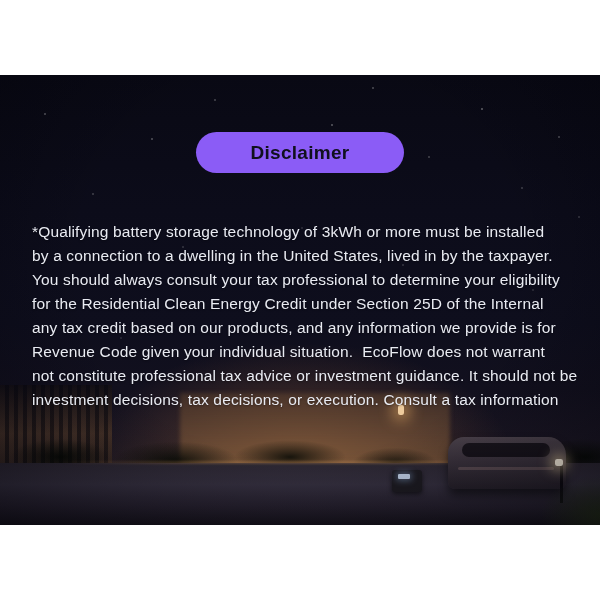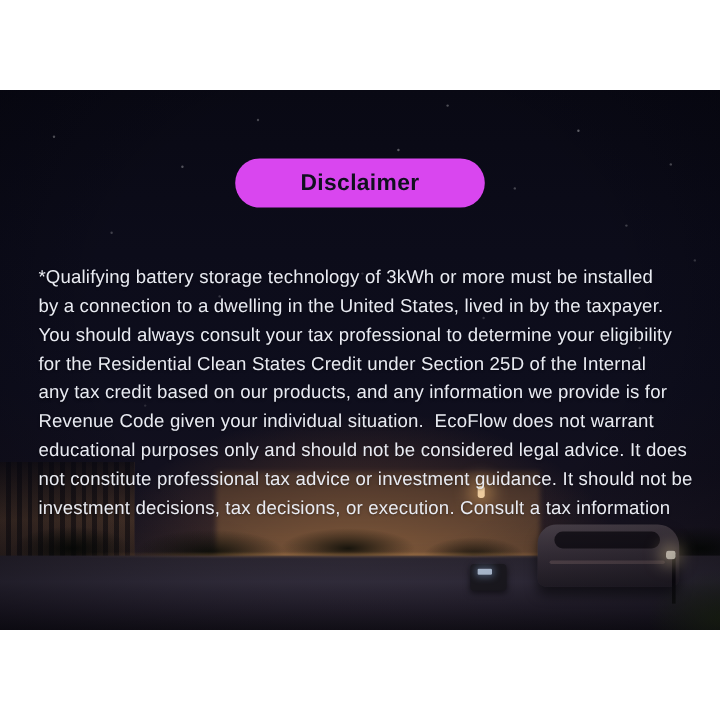--- a/index.html
+++ b/index.html
@@ -149,21 +149,21 @@
     position: absolute; inset: 0;
     background: radial-gradient(ellipse at 50% 42%, transparent 52%, rgba(2,2,8,.45) 100%);
   }
 
   
   .badge {
     position: absolute; left: 50%; top: 132px; transform: translateX(-50%);
     min-width: 208px; height: 41px; box-sizing: border-box;
     border: none; border-radius: 21px;
     display: flex; align-items: center; justify-content: center;
-    background: #d946ef;
+    background: #8b5cf6;
     color: #10101e;
     font-family: "Liberation Sans", sans-serif;
     font-size: 19px; font-weight: 700; letter-spacing: .3px;
   }
 
   .disclaimer {
     position: absolute; left: 32px; top: 220px; width: 540px;
   }
   .disclaimer .line {
     white-space: pre;
@@ -204,24 +204,23 @@
     <div class="grass-right"></div>
     <div class="vignette"></div>
   </div>
 
   <div class="badge">Disclaimer</div>
 
   <div class="disclaimer">
     <div class="line">*Qualifying battery storage technology of 3kWh or more must be installed</div>
     <div class="line">by a connection to a dwelling in the United States, lived in by the taxpayer.</div>
     <div class="line">You should always consult your tax professional to determine your eligibility</div>
-    <div class="line">for the Residential Clean States Credit under Section 25D of the Internal</div>
+    <div class="line">for the Residential Clean Energy Credit under Section 25D of the Internal</div>
     <div class="line">any tax credit based on our products, and any information we provide is for</div>
     <div class="line">Revenue Code given your individual situation.  EcoFlow does not warrant</div>
-    <div class="line">educational purposes only and should not be considered legal advice. It does</div>
     <div class="line">not constitute professional tax advice or investment guidance. It should not be</div>
     <div class="line">investment decisions, tax decisions, or execution. Consult a tax information</div>
   </div>
 
   <div class="band band-top"></div>
   <div class="band band-bottom"></div>
 
 </div>
 
 </body></html>

